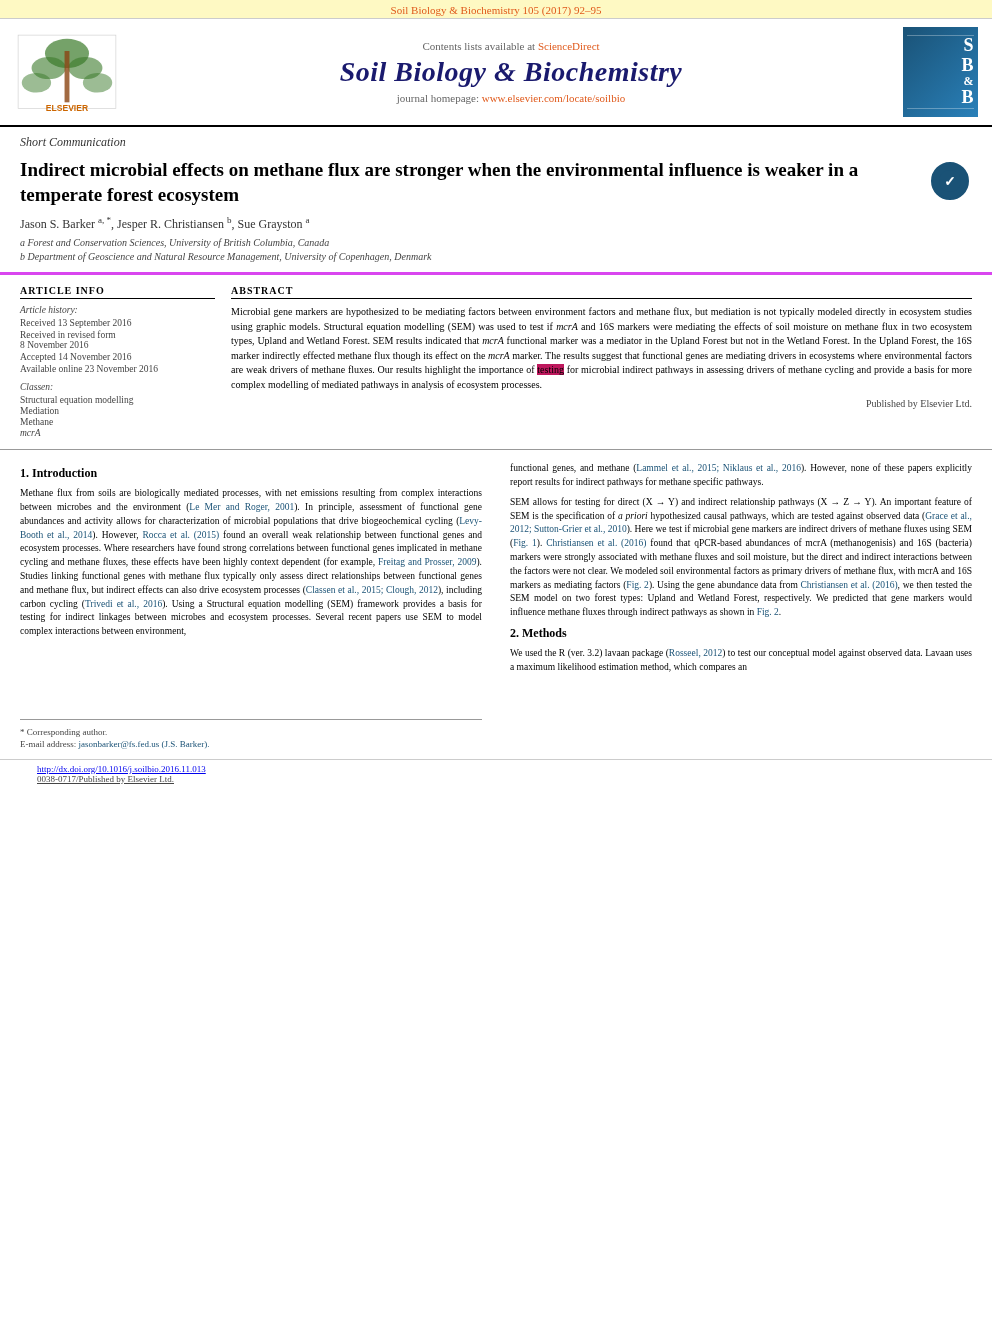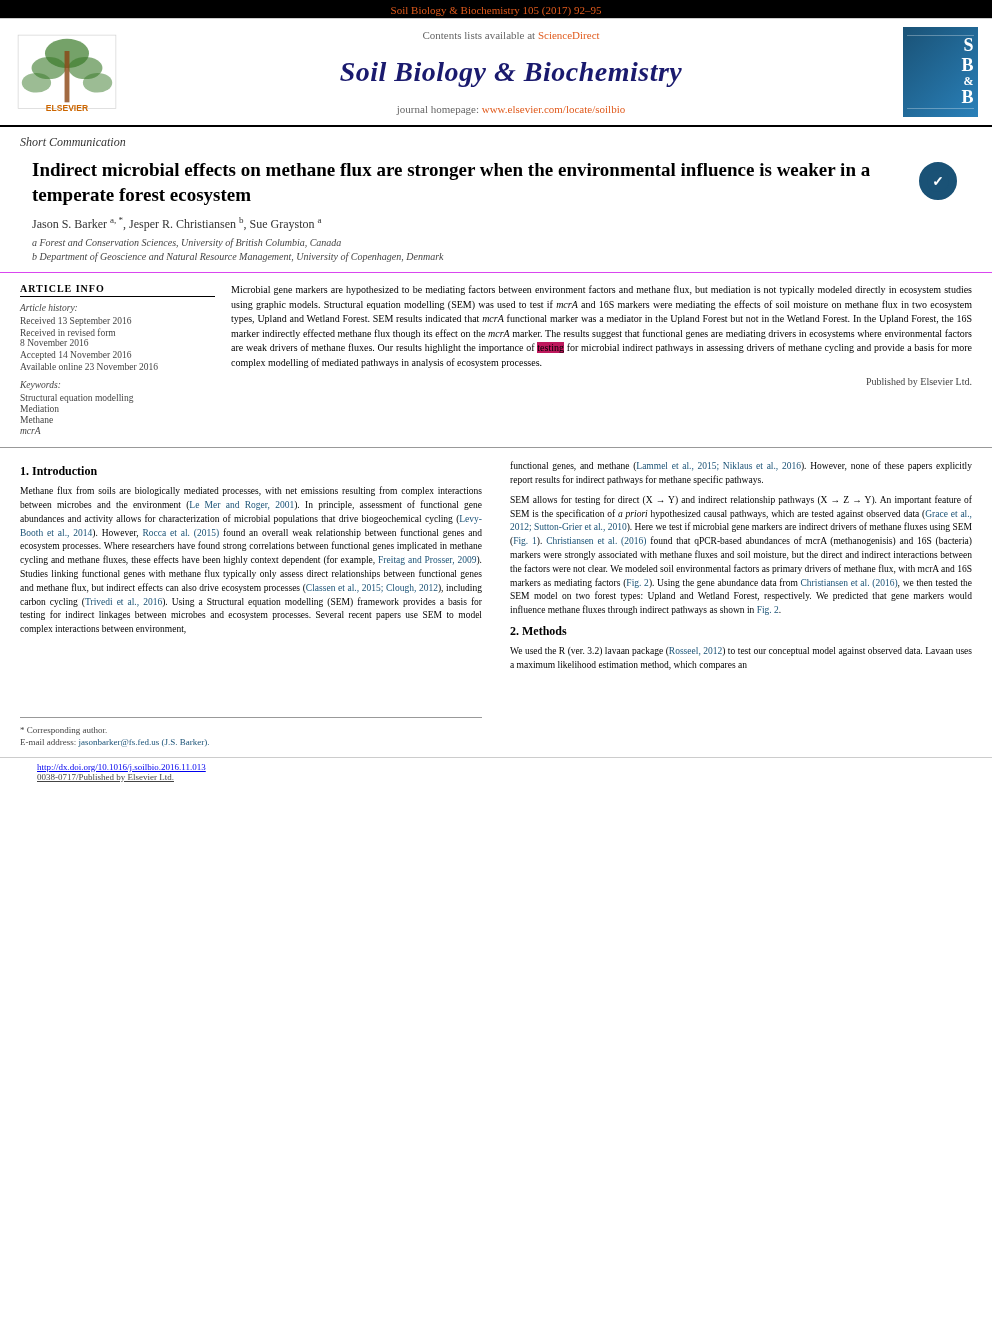--- a/index.html
+++ b/index.html
@@ -10,21 +10,21 @@
       width: 992px;
       min-height: 1323px;
     }
     .page {
       width: 992px;
       background: #fff;
       padding: 0;
     }
     
     .journal-bar {
-      background: #000000;
+      background: #fef9c3;
       text-align: center;
       font-size: 11px;
       color: #e05a1c;
       padding: 4px 0 2px;
       border-bottom: 1px solid #ccc;
     }
     
     .header {
       display: flex;
       align-items: stretch;
@@ -39,21 +39,21 @@
       justify-content: center;
       width: 110px;
       flex-shrink: 0;
     }
     .header-center {
       flex: 1;
       display: flex;
       flex-direction: column;
       align-items: center;
       justify-content: center;
-      gap: 15px;
+      gap: 4px;
     }
     .header-center .sciencedirect-link {
       font-size: 11px;
       color: #666;
     }
     .header-center .sciencedirect-link a {
       color: #e05a1c;
       text-decoration: none;
     }
     .journal-title {
@@ -100,22 +100,22 @@
     
     .article-type {
       padding: 8px 20px 4px;
       font-size: 12px;
       font-style: italic;
       color: #333;
       border-bottom: none;
     }
     
     .article-header {
-      padding: 4px 32px 8px;
-      border-bottom: 1px solid #d946ef;
+      padding: 4px 20px 8px;
+      border-bottom: 3px solid #d946ef;
       display: flex;
       justify-content: space-between;
       align-items: flex-start;
     }
     .article-title-section {
       flex: 1;
     }
     .article-title {
       font-size: 19px;
       font-weight: bold;
@@ -357,27 +357,28 @@
 
   <div class="two-column">
     <div class="left-col">
       <div class="section-label">ARTICLE INFO</div>
       <div class="article-info-label">Article history:</div>
       <div class="article-info-date">Received 13 September 2016</div>
       <div class="article-info-date">Received in revised form<br>8 November 2016</div>
       <div class="article-info-date">Accepted 14 November 2016</div>
       <div class="article-info-date">Available online 23 November 2016</div>
 
-      <div class="keywords-label">Keywords:</div>
+      <div class="keywords-label">Classen:</div>
       <div class="keyword-item">Structural equation modelling</div>
       <div class="keyword-item">Mediation</div>
       <div class="keyword-item">Methane</div>
       <div class="keyword-item"><i>mcrA</i></div>
     </div>
     <div class="right-col">
+      <div class="section-label">ABSTRACT</div>
       <div class="abstract-text">
         Microbial gene markers are hypothesized to be mediating factors between environment factors and methane flux, but mediation is not typically modeled directly in ecosystem studies using graphic models. Structural equation modelling (SEM) was used to test if <i>mcrA</i> and 16S markers were mediating the effects of soil moisture on methane flux in two ecosystem types, Upland and Wetland Forest. SEM results indicated that <i>mcrA</i> functional marker was a mediator in the Upland Forest but not in the Wetland Forest. In the Upland Forest, the 16S marker indirectly effected methane flux though its effect on the <i>mcrA</i> marker. The results suggest that functional genes are mediating drivers in ecosystems where environmental factors are weak drivers of methane fluxes. Our results highlight the importance of <span class="highlight-testing">testing</span> for microbial indirect pathways in assessing drivers of methane cycling and provide a basis for more complex modelling of mediated pathways in analysis of ecosystem processes.
       </div>
       <div class="published-line">Published by Elsevier Ltd.</div>
     </div>
   </div>
 
   <div class="main-content">
 
     <div class="content-left">

